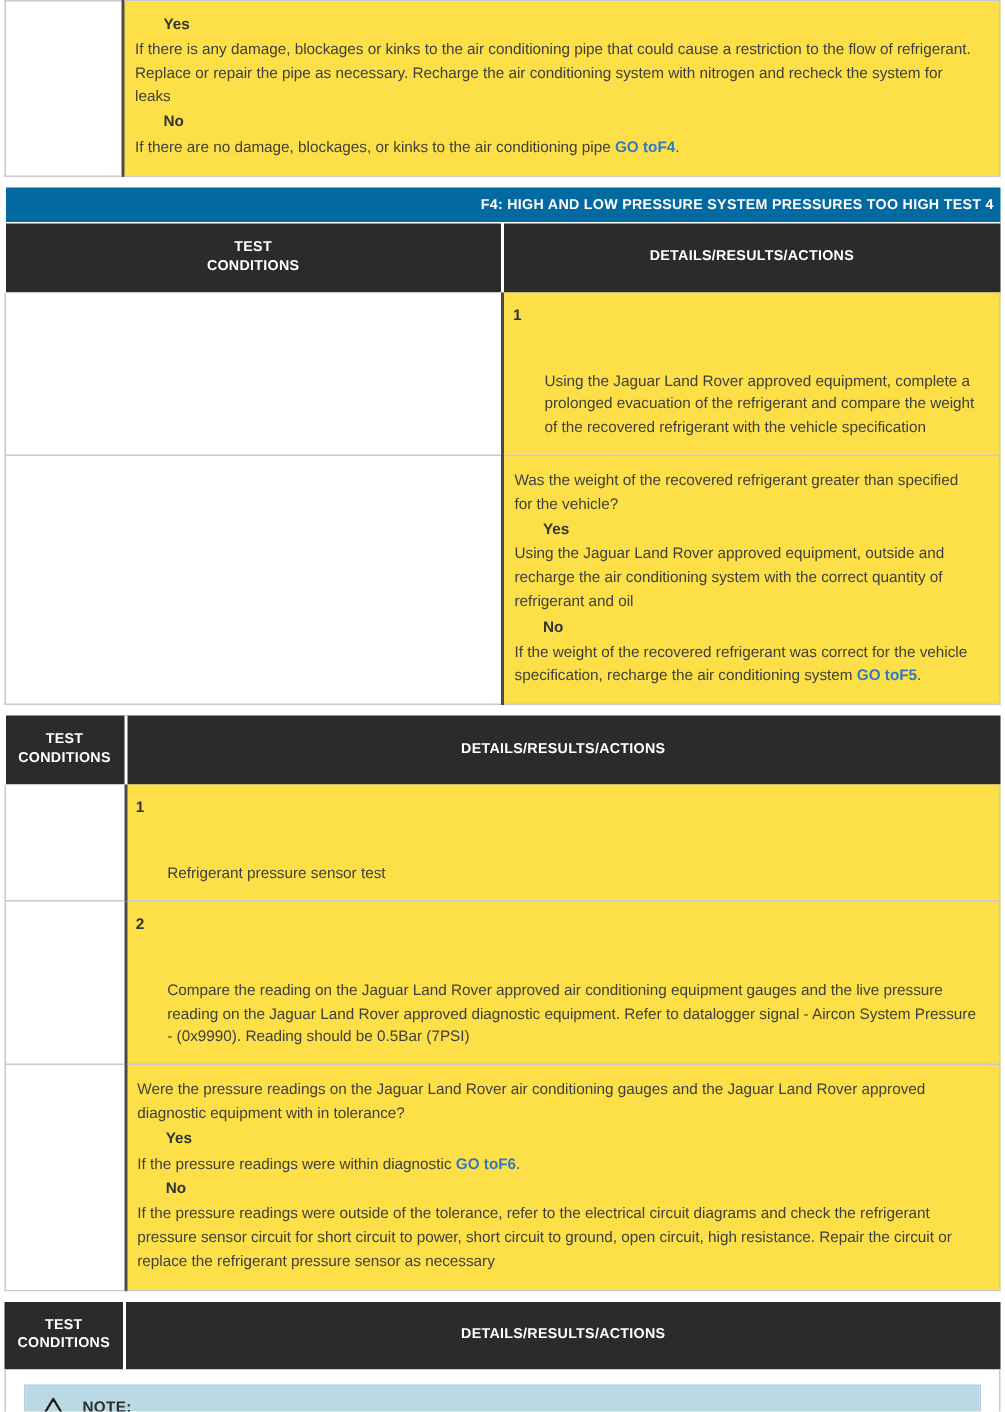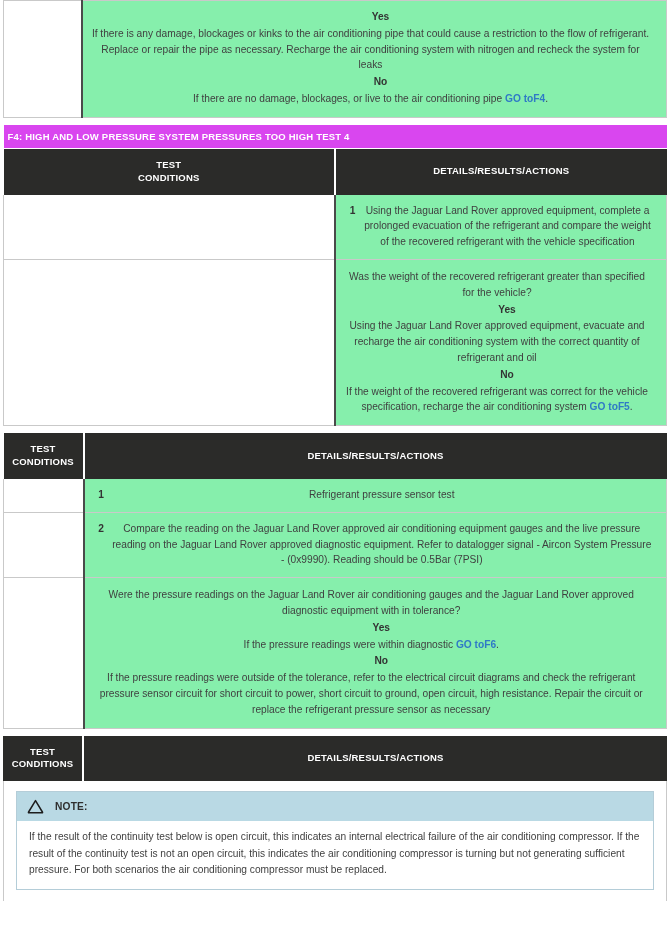--- a/index.html
+++ b/index.html
@@ -20,26 +20,26 @@
   }
 
   
   .tbl {
     width: 664px;
     margin: 0 3px;
     border-collapse: collapse;
     table-layout: fixed;
   }
   .band-title {
-    background: #d946ef;
+    background: #0369a1;
     color: #ffffff;
     font-size: 9.5px;
     font-weight: bold;
     letter-spacing: .2px;
-    text-align: left;
+    text-align: right;
     padding: 6px 4px 6px;
     border-bottom: 1px solid #ffffff;
   }
   .band-head-left,
   .band-head-right {
     background: #2b2b29;
     color: #ffffff;
     font-size: 9.5px;
     font-weight: bold;
     text-align: center;
@@ -56,25 +56,24 @@
     padding: 10px 0;
   }
 
   .cond-cell {
     width: 75px;
     background: #ffffff;
     border-right: 2px solid #4a4a4a;
     border-left: 1px solid #c9c9c9;
   }
   .body-cell {
-    background: #86efac;
+    background: #fde047;
     padding: 8px 14px 9px 6px;
     border-right: 1px solid #c9c9c9;
     vertical-align: top;
-    text-align: center;
   }
   tr.row-sep > td {
     border-top: 1px solid #c9c9c9;
   }
   tr.row-first > td {
     border-top: 1px solid #c9c9c9;
   }
   tr.row-last > td {
     border-bottom: 1px solid #c9c9c9;
   }
@@ -109,20 +108,21 @@
     font-size: 10.2px;
     font-weight: bold;
     line-height: 1.55;
     color: #333333;
   }
   .step-txt {
     flex: 1 1 auto;
     font-size: 10.2px;
     line-height: 1.55;
     color: #3f3f3f;
+    margin-top: 44px;
   }
 
   
   .note-wrap {
     margin: 0 3px;
     border-left: 1px solid #c9c9c9;
     border-right: 1px solid #c9c9c9;
     background: #ffffff;
     padding: 10px 12px 11px 12px;
   }
@@ -160,21 +160,21 @@
 <div class="page">
 
   <table class="tbl">
     <tbody>
         <tr class="row-first row-last">
       <td class="cond-cell"></td>
       <td class="body-cell">
         <p class="answer">Yes</p>
         <p class="para">If there is any damage, blockages or kinks to the air conditioning pipe that could cause a restriction to the flow of refrigerant. Replace or repair the pipe as necessary. Recharge the air conditioning system with nitrogen and recheck the system for leaks</p>
         <p class="answer">No</p>
-        <p class="para"><span>If there are no damage, blockages, or live to the air conditioning pipe </span><a class="lnk" href="#">GO toF4</a><span>.</span></p>
+        <p class="para"><span>If there are no damage, blockages, or kinks to the air conditioning pipe </span><a class="lnk" href="#">GO toF4</a><span>.</span></p>
       </td>
     </tr>
   </tbody>
     </table>
 
   <div class="gap"></div>
 
   <table class="tbl">
     <tbody>
         <tr>
@@ -194,21 +194,21 @@
           <span class="step-num">1</span>
           <span class="step-txt">Using the Jaguar Land Rover approved equipment, complete a prolonged evacuation of the refrigerant and compare the weight of the recovered refrigerant with the vehicle specification</span>
         </div>
       </td>
     </tr>
     <tr class="row-sep row-last">
       <td class="cond-cell"></td>
       <td class="body-cell">
         <p class="para">Was the weight of the recovered refrigerant greater than specified for the vehicle?</p>
         <p class="answer">Yes</p>
-        <p class="para">Using the Jaguar Land Rover approved equipment, evacuate and recharge the air conditioning system with the correct quantity of refrigerant and oil</p>
+        <p class="para">Using the Jaguar Land Rover approved equipment, outside and recharge the air conditioning system with the correct quantity of refrigerant and oil</p>
         <p class="answer">No</p>
         <p class="para"><span>If the weight of the recovered refrigerant was correct for the vehicle specification, recharge the air conditioning system </span><a class="lnk" href="#">GO toF5</a><span>.</span></p>
       </td>
     </tr>
   </tbody>
     </table>
 
   <div class="gap"></div>
 
   <table class="tbl">

